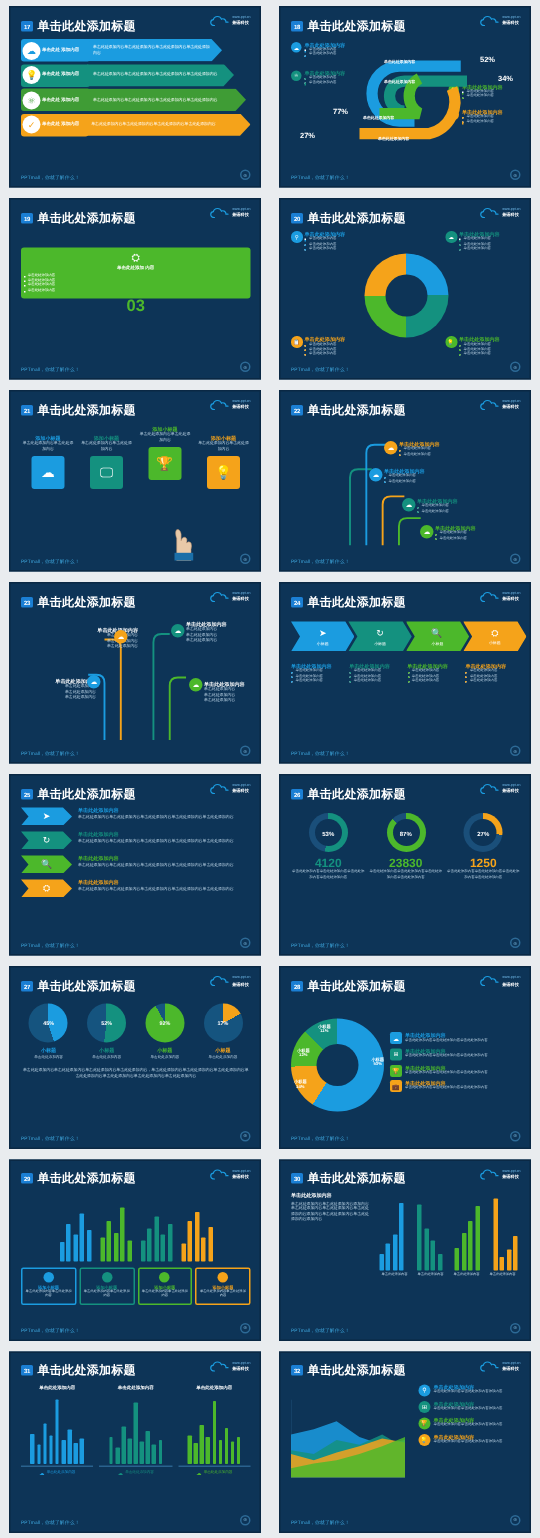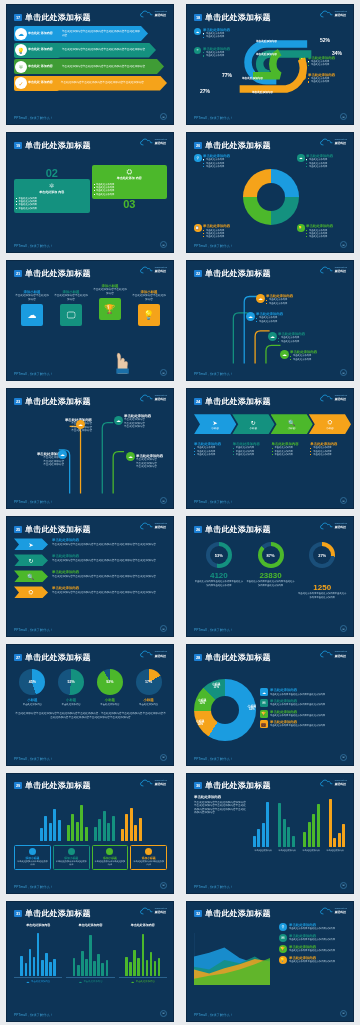--- a/index.html
+++ b/index.html
@@ -229,33 +229,20 @@
               </svg>
       </span>
       <span class="logotxt">
         <span class="lt1">www.ppt.cn</span>
         <span class="lt2">兼语科技</span>
       </span>
     </span>
   </div>
         <div class="body">
           <div class="s19wrap">
-            <div class="s19col" style="padding-top:14px">
-          <div class="s19n" style="color:#14917f">02</div>
-          <div class="s19box" style="background:#14917f">
-            <div class="s19ic">⚛</div>
-            <div class="s19h">单击此处添加
-内容</div>
-            <div class="s19li">单击此处添加内容</div>
-                <div class="s19li">单击此处添加内容</div>
-                <div class="s19li">单击此处添加内容</div>
-                <div class="s19li">单击此处添加内容</div>
-          </div>
-
-        </div>
             <div class="s19col" style="">
           <div class="s19n" style="color:#4cb82b;opacity:0">0</div>
           <div class="s19box" style="background:#4cb82b">
             <div class="s19ic">⛭</div>
             <div class="s19h">单击此处添加
 内容</div>
             <div class="s19li">单击此处添加内容</div>
                 <div class="s19li">单击此处添加内容</div>
                 <div class="s19li">单击此处添加内容</div>
                 <div class="s19li">单击此处添加内容</div>
@@ -637,21 +624,21 @@
           <div class="gauge" style="background:conic-gradient(#4cb82b 0deg 313.2deg,#1a4f7a 313.2deg 360deg)">
             <div class="gtxt">87%</div>
           </div>
           <div class="bignum" style="color:#4cb82b;margin-top:3px">23830</div>
           <div class="bdy" style="text-align:center;font-size:2.3px">单击此处添加内容单击此处添加内容单击此处添加内容单击此处添加内容</div>
         </div>
             <div style="flex:1">
           <div class="gauge" style="background:conic-gradient(#f5a31a 0deg 97.2deg,#1a4f7a 97.2deg 360deg)">
             <div class="gtxt">27%</div>
           </div>
-          <div class="bignum" style="color:#f5a31a;margin-top:15px">1250</div>
+          <div class="bignum" style="color:#f5a31a;margin-top:3px">1250</div>
           <div class="bdy" style="text-align:center;font-size:2.3px">单击此处添加内容单击此处添加内容单击此处添加内容单击此处添加内容</div>
         </div>
       </div>
         </div>
         <div class="foot">PPTmall，你就了解什么！</div>
   <div class="pgcirc">⊕</div>
       </div>
     </div>
     <div class="cell">
       <div class="slide">

